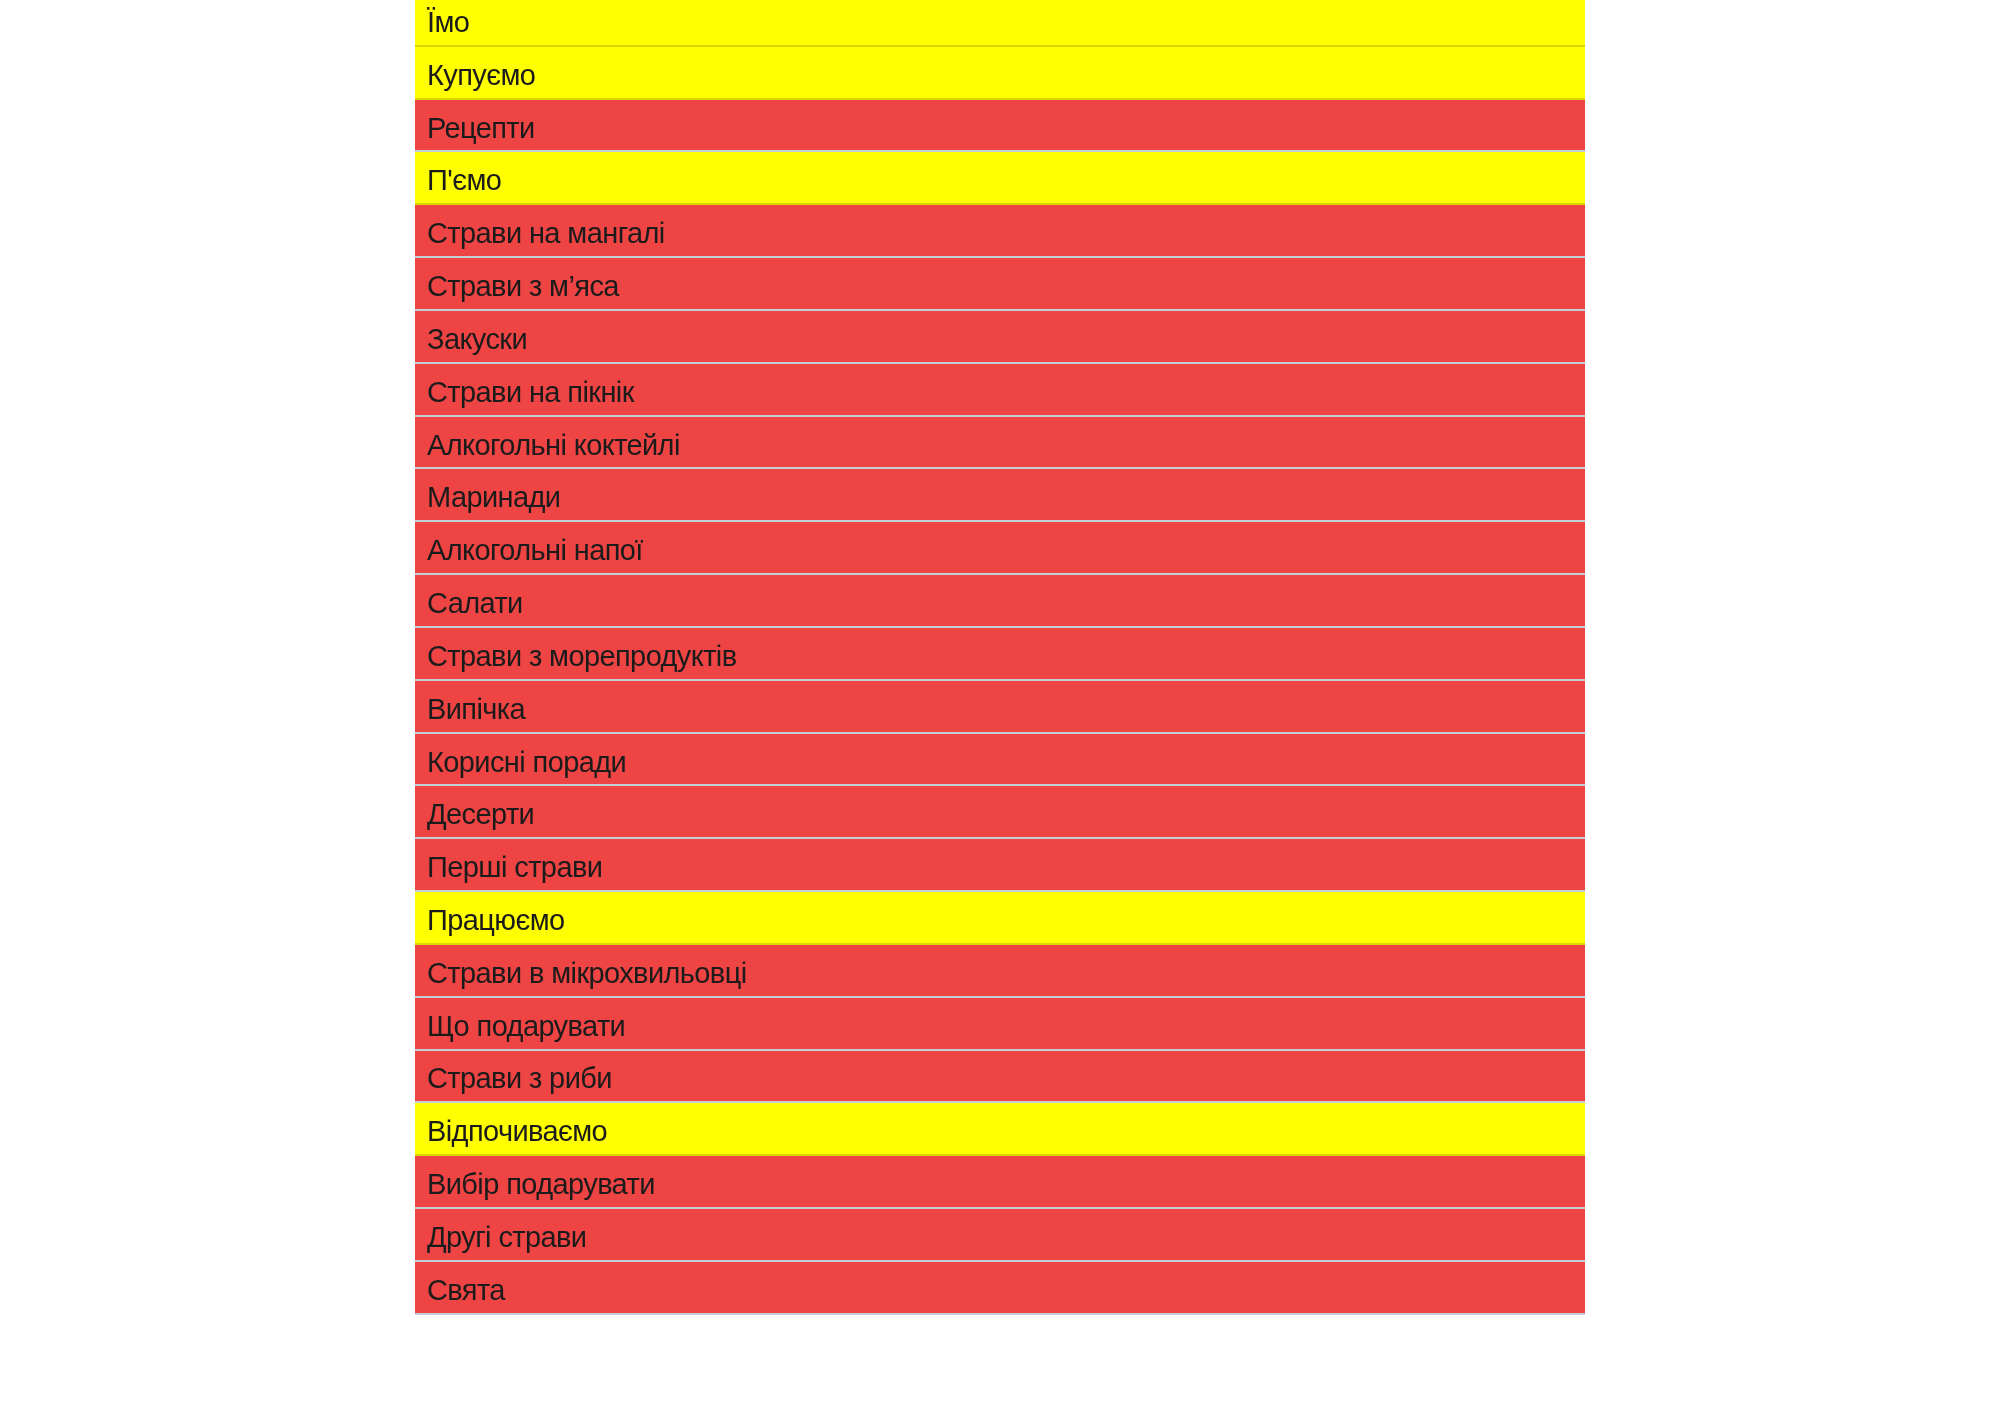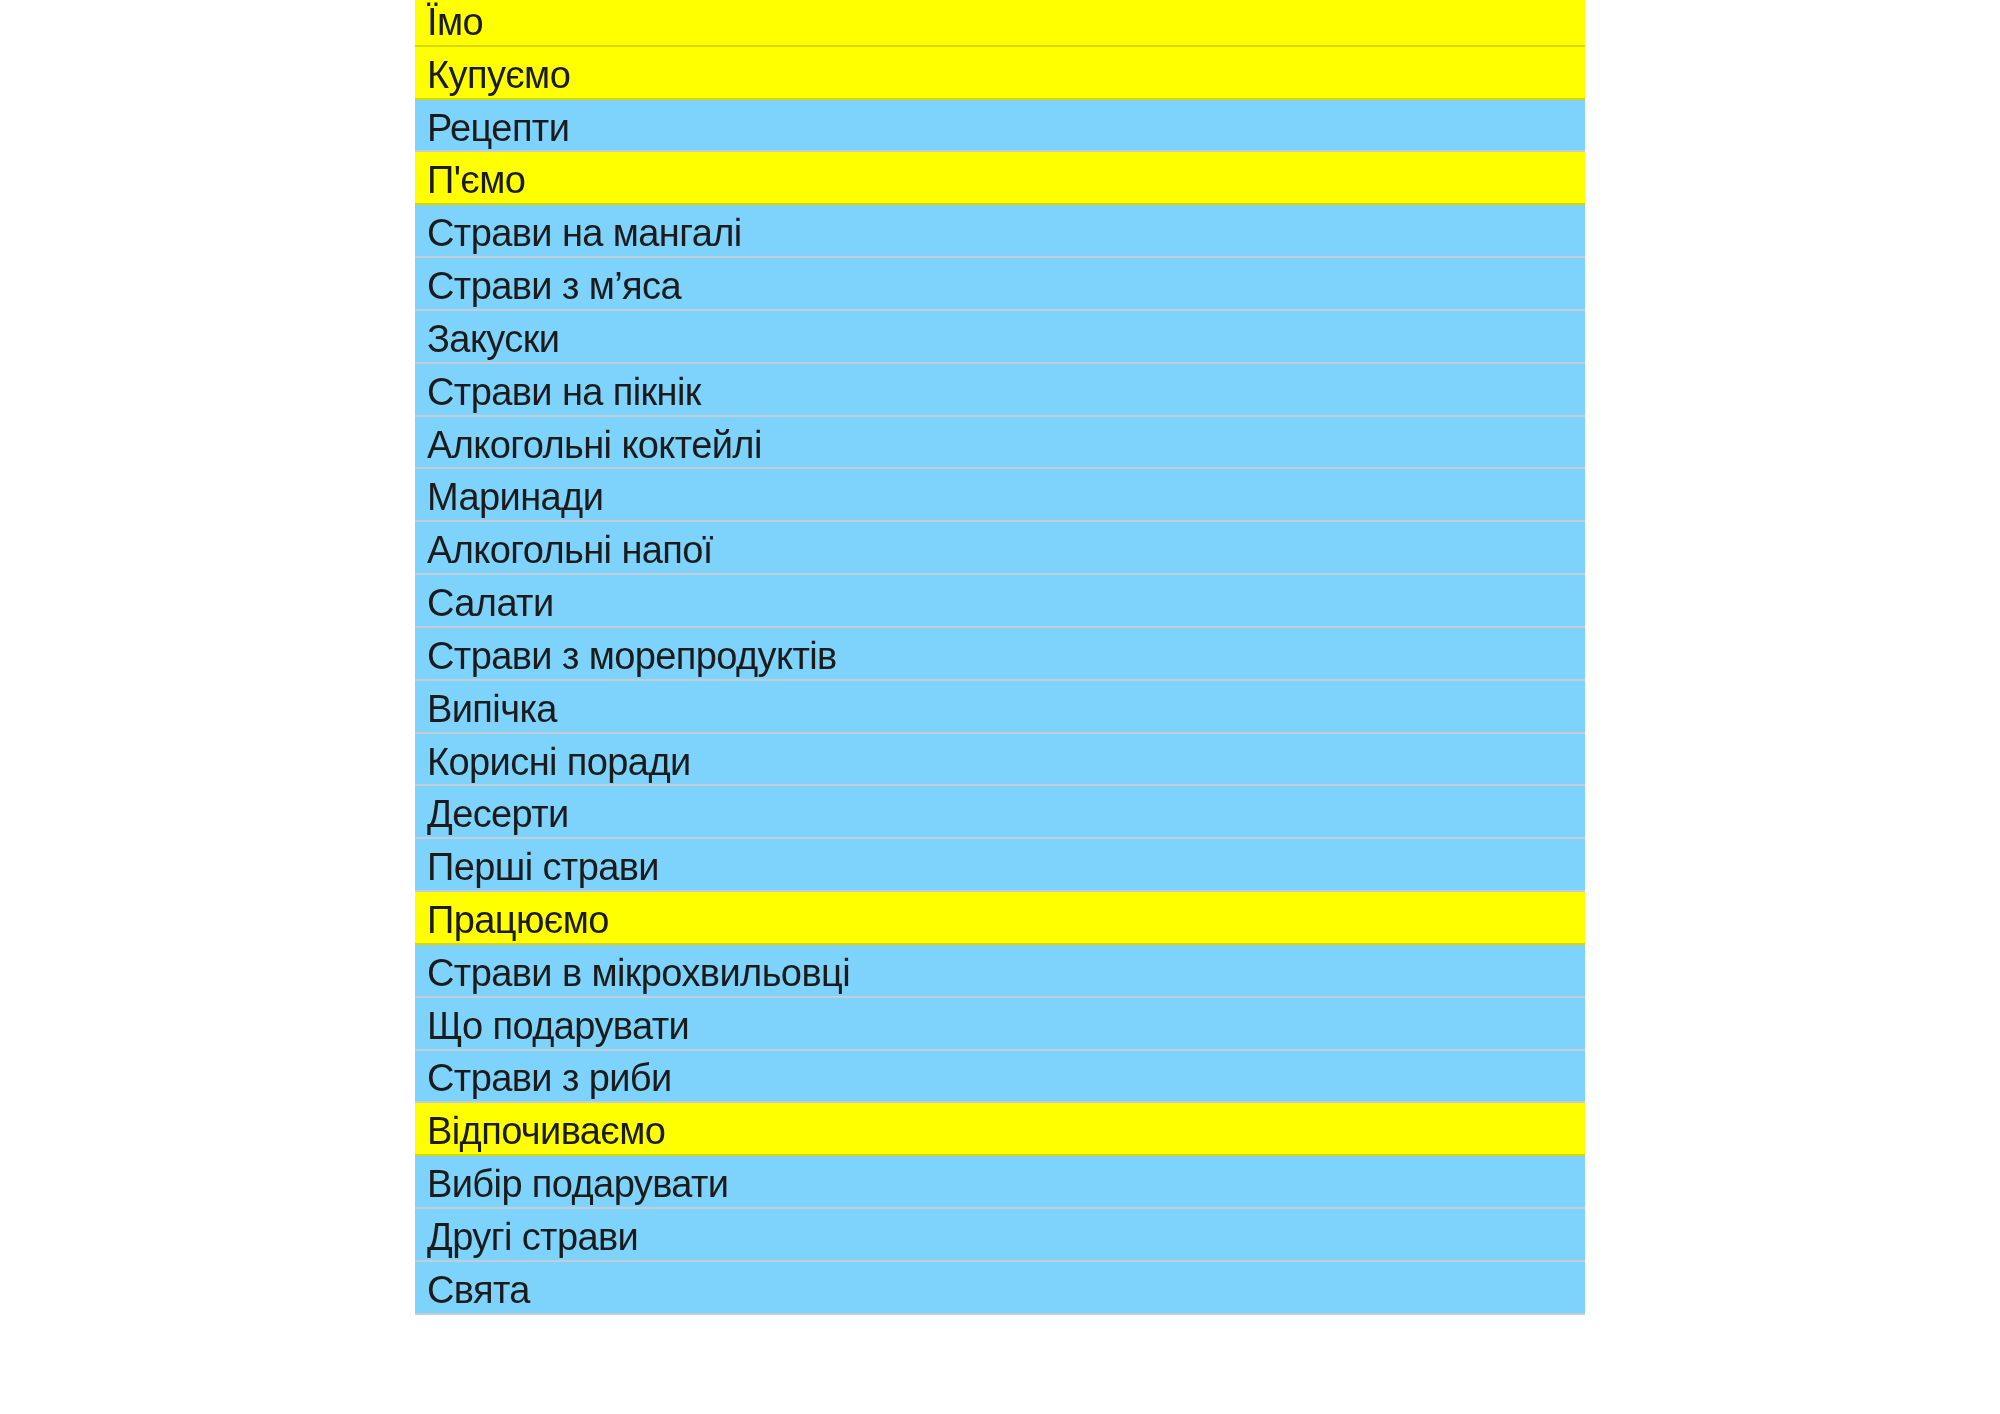--- a/index.html
+++ b/index.html
@@ -14,33 +14,33 @@
       position: absolute;
       left: 415px;
       top: -8px;
       width: 1170px;
       border-top: 2px solid #c9c9c9;
     }
     .row {
       height: 52.84px;
       box-sizing: border-box;
       border-bottom: 2px solid #c4ced8;
-      background: #7dd3fc;
+      background: #ef4444;
       display: flex;
       align-items: center;
       padding-left: 12px;
       padding-top: 6px;
     }
     .row.highlight {
       background: #ffff00;
       border-bottom-color: #d8d800;
     }
     .cell-text {
       font-family: "Liberation Sans", sans-serif;
-      font-size: 38px;
+      font-size: 29px;
       color: #1b1b1b;
       letter-spacing: -0.6px;
       white-space: nowrap;
     }
   </style>
 </head>
 <body>
 
 <div class="sheet">
   <div class="row highlight">

